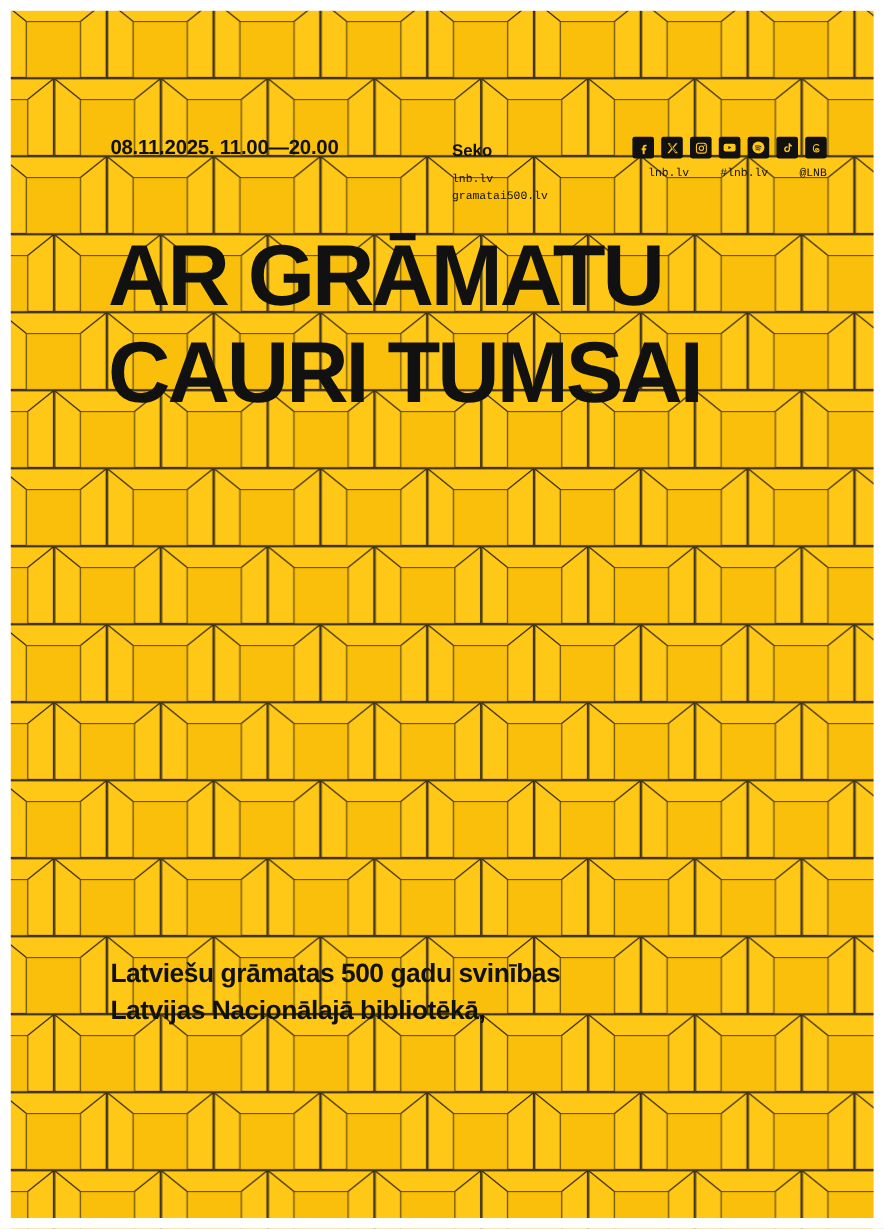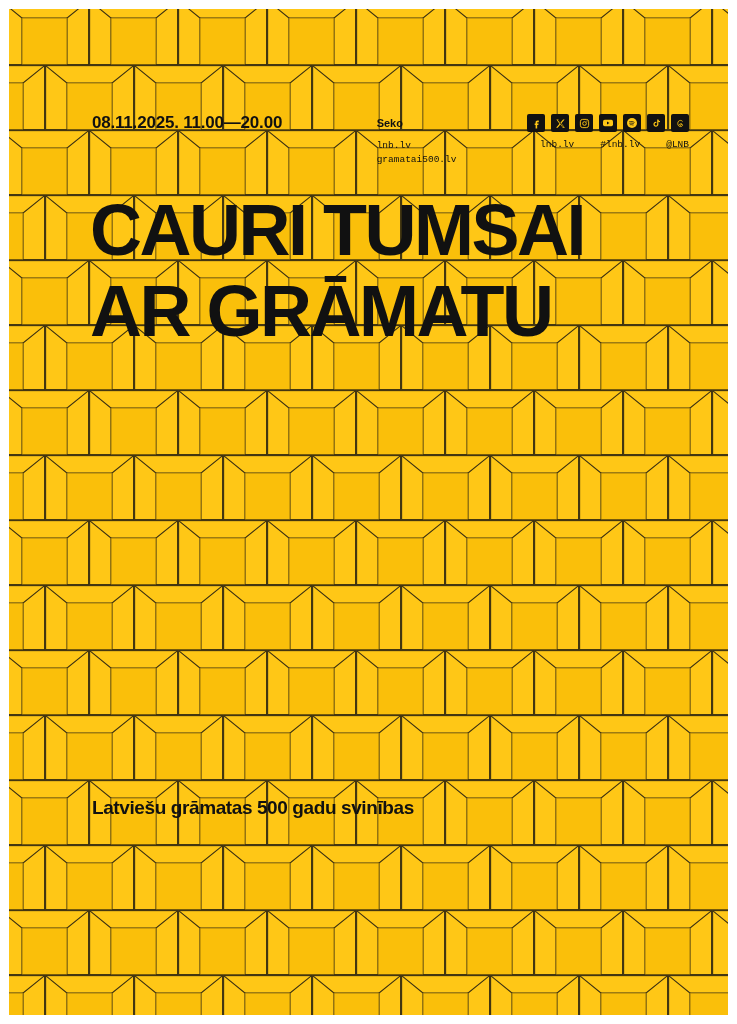--- a/index.html
+++ b/index.html
@@ -77,21 +77,21 @@
     color: #111111;
     font-family: "Liberation Mono", monospace;
     font-size: 9.5px;
     line-height: 1.5;
     margin-left: 24px;
     margin-top: 3px;
   }
   .header-mid .seko {
     font-weight: bold;
     font-family: "Liberation Sans", sans-serif;
-    font-size: 11px;
+    font-size: 14px;
     display: block;
     margin-bottom: 7px;
   }
 
   .header-right {
     margin-top: 2px;
     text-align: right;
   }
   .social-row {
     display: flex;
@@ -133,21 +133,21 @@
   }
   .title .line { display: block; white-space: nowrap; }
 
   .footer {
     position: absolute;
     left: 92px;
     right: 40px;
     top: 795px;
     color: #111111;
     font-weight: bold;
-    font-size: 19px;
+    font-size: 22px;
     line-height: 1.42;
     letter-spacing: -0.4px;
   }
   .footer .line { display: block; }
 </style>
 </head>
 <body>
 
 <div class="poster">
 
@@ -247,22 +247,23 @@
         <div class="handles">
           <span>lnb.lv</span>
           <span>#lnb.lv</span>
           <span>@LNB</span>
         </div>
       </div>
 
     </div>
 
     <div class="title">
+      <span class="line">AR GRĀMATU</span>
       <span class="line">CAURI TUMSAI</span>
-      <span class="line">AR GRĀMATU</span>
     </div>
 
     <div class="footer">
       <span class="line">Latviešu grāmatas 500 gadu svinības</span>
+      <span class="line">Latvijas Nacionālajā bibliotēkā,</span>
     </div>
 
   </div>
 </div>
 
 </body></html>

